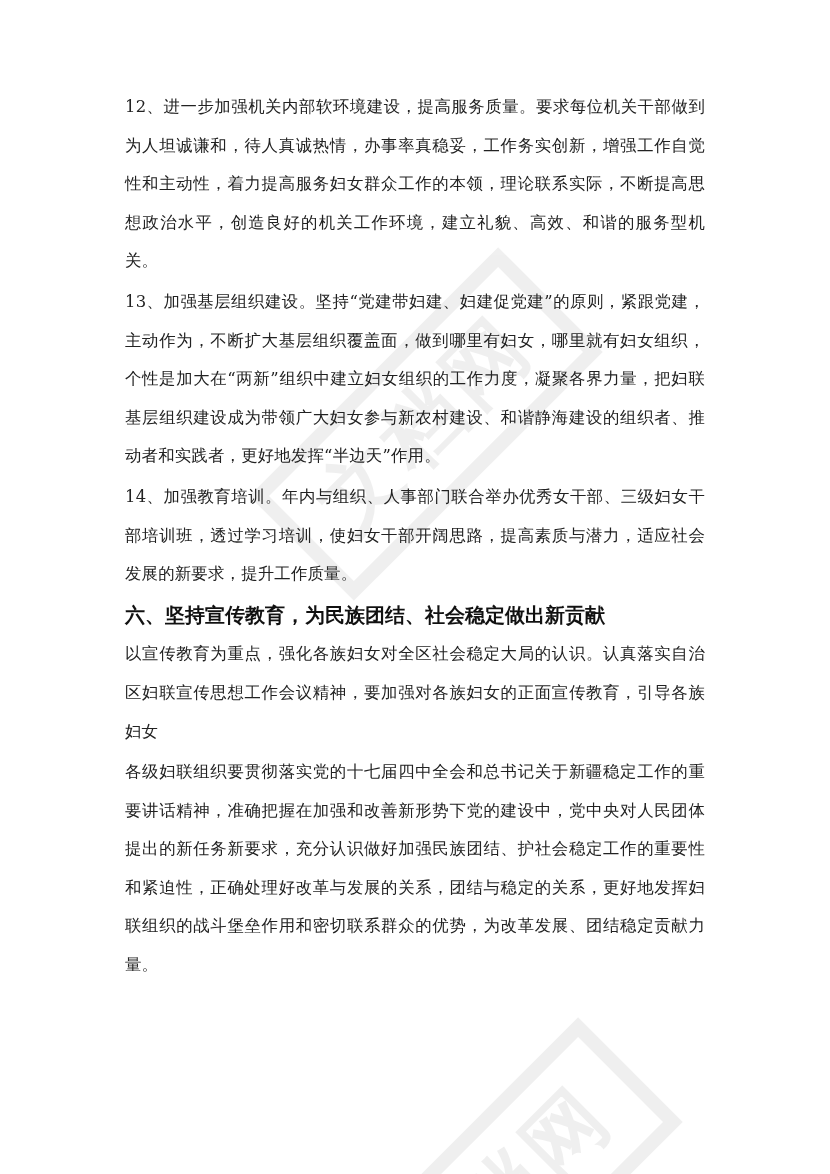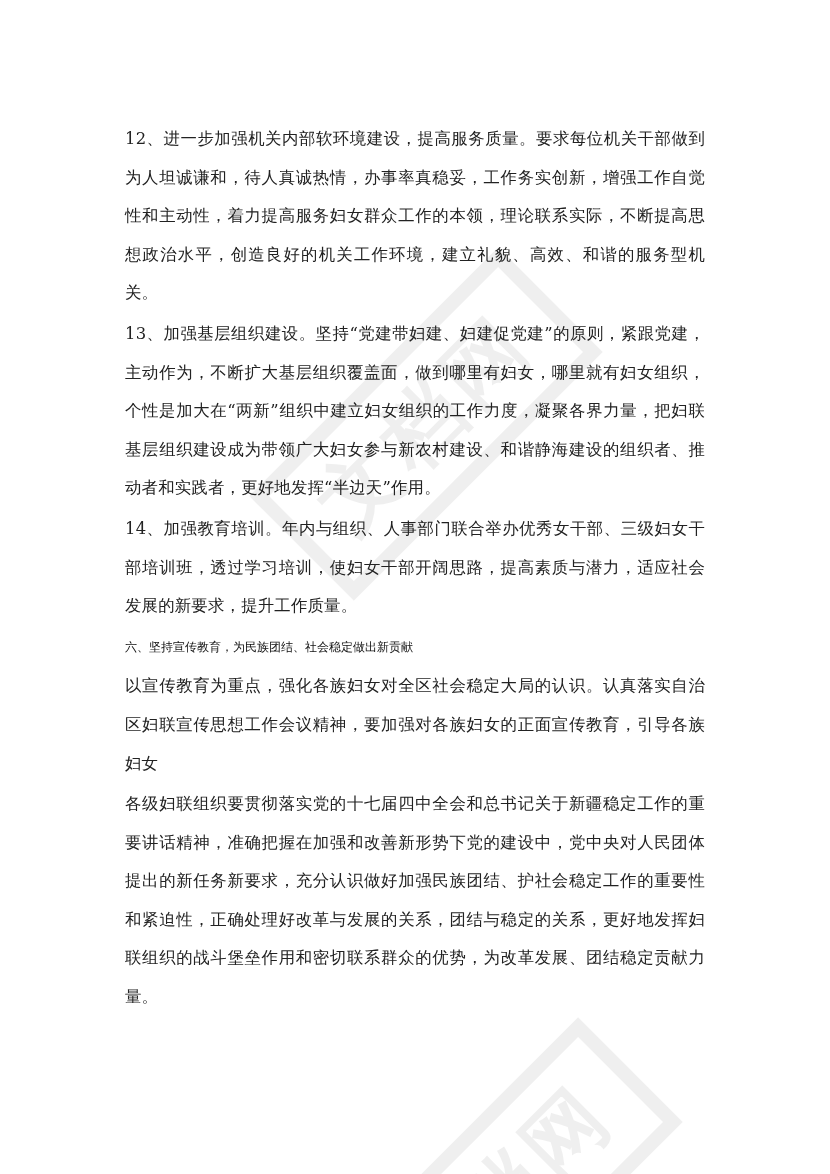--- a/index.html
+++ b/index.html
@@ -34,36 +34,36 @@
       padding: 6px 30px;
       font-size: 80px;
       letter-spacing: 8px;
       white-space: nowrap;
     }
     .wm-1 { left: 250px; top: 350px; }
     .wm-2 { left: 330px; top: 1120px; }
     .content {
       position: absolute;
       left: 125px;
-      top: 120px;
+      top: 88px;
       width: 580px;
     }
     .para {
       margin: 0 0 2px 0;
       font-size: 16.4px;
       line-height: 38.6px;
       text-align: justify;
       text-align-last: left;
       letter-spacing: 0.2px;
     }
     .heading {
       margin: 0 0 1px 0;
-      font-size: 12px;
+      font-size: 20px;
       line-height: 38.6px;
-      font-weight: normal;
+      font-weight: bold;
       color: #111111;
     }
   </style>
 </head>
 <body>
 
 <div class="page">
 
   <div class="watermark wm-1">文档网</div>
   <div class="watermark wm-2">文档网</div>

